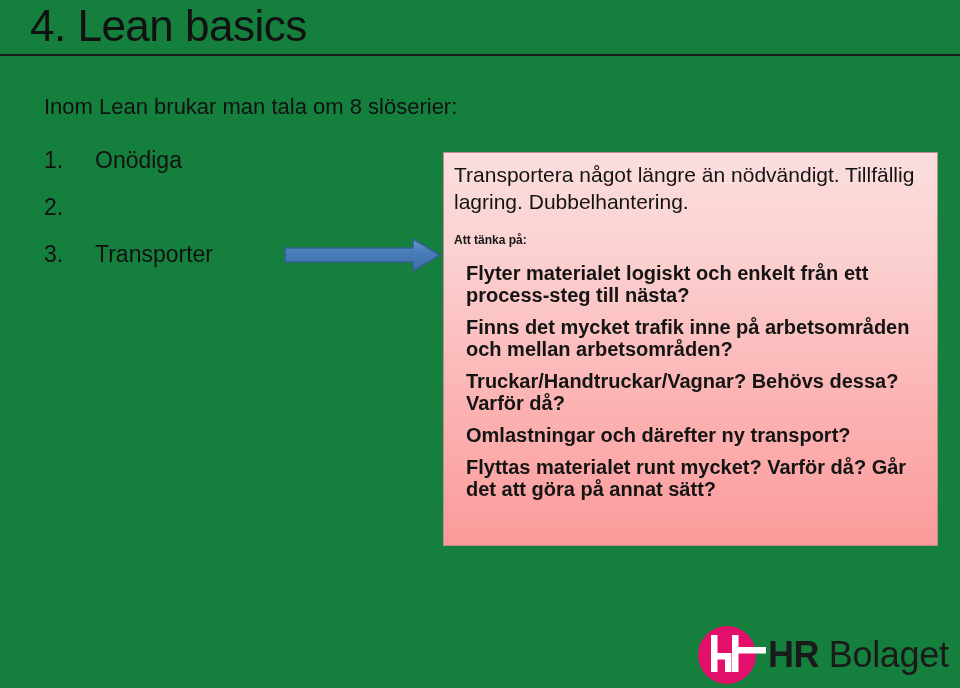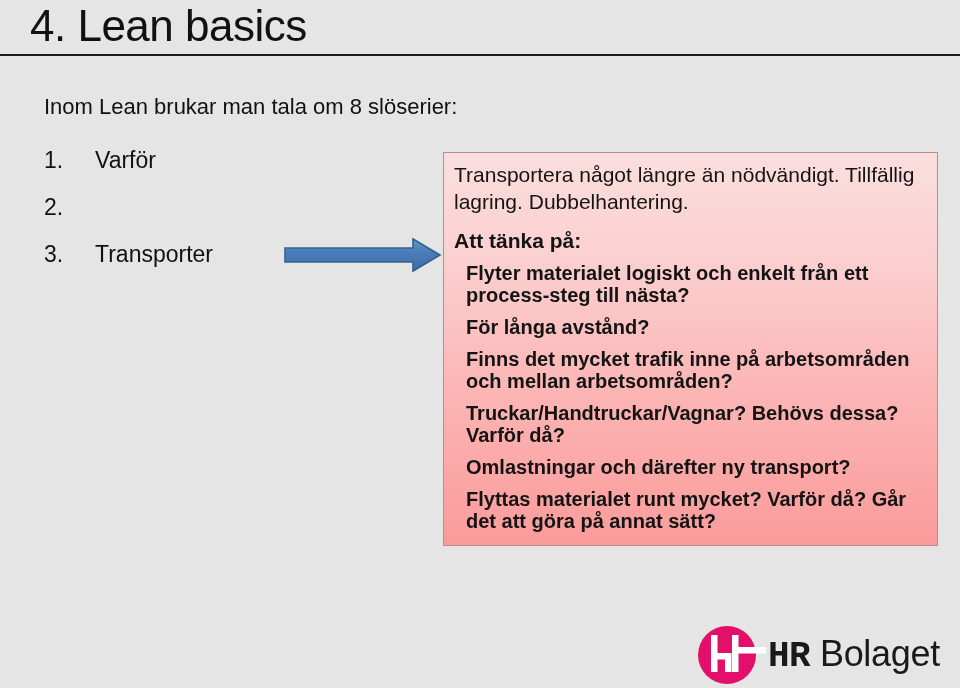--- a/index.html
+++ b/index.html
@@ -13,21 +13,21 @@
     position: relative;
     overflow: hidden;
     font-family: "Liberation Sans", sans-serif;
     color: #000000;
     -webkit-font-smoothing: antialiased;
   }
 
   .slide {
     position: absolute;
     inset: 0;
-    background: #e5e5e5;
+    background: #15803d;
   }
 
   
   .slide-title {
     position: absolute;
     left: 30px;
     top: -2px;
     font-size: 44px;
     line-height: 56px;
     font-weight: 400;
@@ -104,21 +104,21 @@
     padding: 8px 10px 6px 10px;
   }
   .callout-heading {
     font-size: 21px;
     line-height: 27px;
     font-weight: 400;
     color: #141414;
     margin: 0 0 14px 0;
   }
   .callout-sub {
-    font-size: 21px;
+    font-size: 12px;
     line-height: 23px;
     font-weight: 600;
     color: #141414;
     margin: 11px 0 0 0;
   }
   .callout-p {
     font-size: 20px;
     line-height: 22px;
     font-weight: 600;
     color: #141414;
@@ -145,41 +145,40 @@
   .logo-text {
     margin-left: 12px;
     font-size: 36px;
     line-height: 40px;
     white-space: nowrap;
     color: #1a1a1a;
   }
   .logo-text .hr {
     font-weight: 700;
     letter-spacing: -0.5px;
-    font-family: Liberation Mono, monospace;
   }
   .logo-text .bolaget {
     font-weight: 400;
     letter-spacing: -0.3px;
   }
 </style>
 </head>
 <body>
 
 <div class="slide">
 
   <div class="slide-title">4. Lean basics</div>
   <div class="title-rule"></div>
 
   <div class="intro-line">Inom Lean brukar man tala om 8 slöserier:</div>
 
   <div class="waste-list">
     <div class="waste-item">
       <span class="waste-num">1.</span>
-      <span class="waste-label">Varför</span>
+      <span class="waste-label">Onödiga</span>
     </div>
     <div class="waste-item">
       <span class="waste-num">2.</span>
     </div>
     <div class="waste-item">
       <span class="waste-num">3.</span>
       <span class="waste-label">Transporter</span>
     </div>
   </div>
 
@@ -193,21 +192,20 @@
         </linearGradient>
       </defs>
       <path d="M2,11 L130,11 L130,2 L157,18 L130,34 L130,25 L2,25 Z" fill="url(#arrGrad)" stroke="#35618e" stroke-width="1.6" stroke-linejoin="miter"></path>
     </svg>
   </div>
 
   <div class="callout">
     <div class="callout-heading">Transportera något längre än nödvändigt. Tillfällig lagring. Dubbelhantering.</div>
     <div class="callout-sub">Att tänka på:</div>
     <div class="callout-p">Flyter materialet logiskt och enkelt från ett process-steg till nästa?</div>
-    <div class="callout-p">För långa avstånd?</div>
     <div class="callout-p">Finns det mycket trafik inne på arbetsområden och mellan arbetsområden?</div>
     <div class="callout-p">Truckar/Handtruckar/Vagnar? Behövs dessa? Varför då?</div>
     <div class="callout-p">Omlastningar och därefter ny transport?</div>
     <div class="callout-p">Flyttas materialet runt mycket? Varför då? Går det att göra på annat sätt?</div>
   </div>
 
   <div class="logo">
     <div class="logo-mark">
       <svg width="78" height="58" viewBox="0 0 78 58">
         <circle cx="29" cy="29" r="29" fill="#e2106b"></circle>

